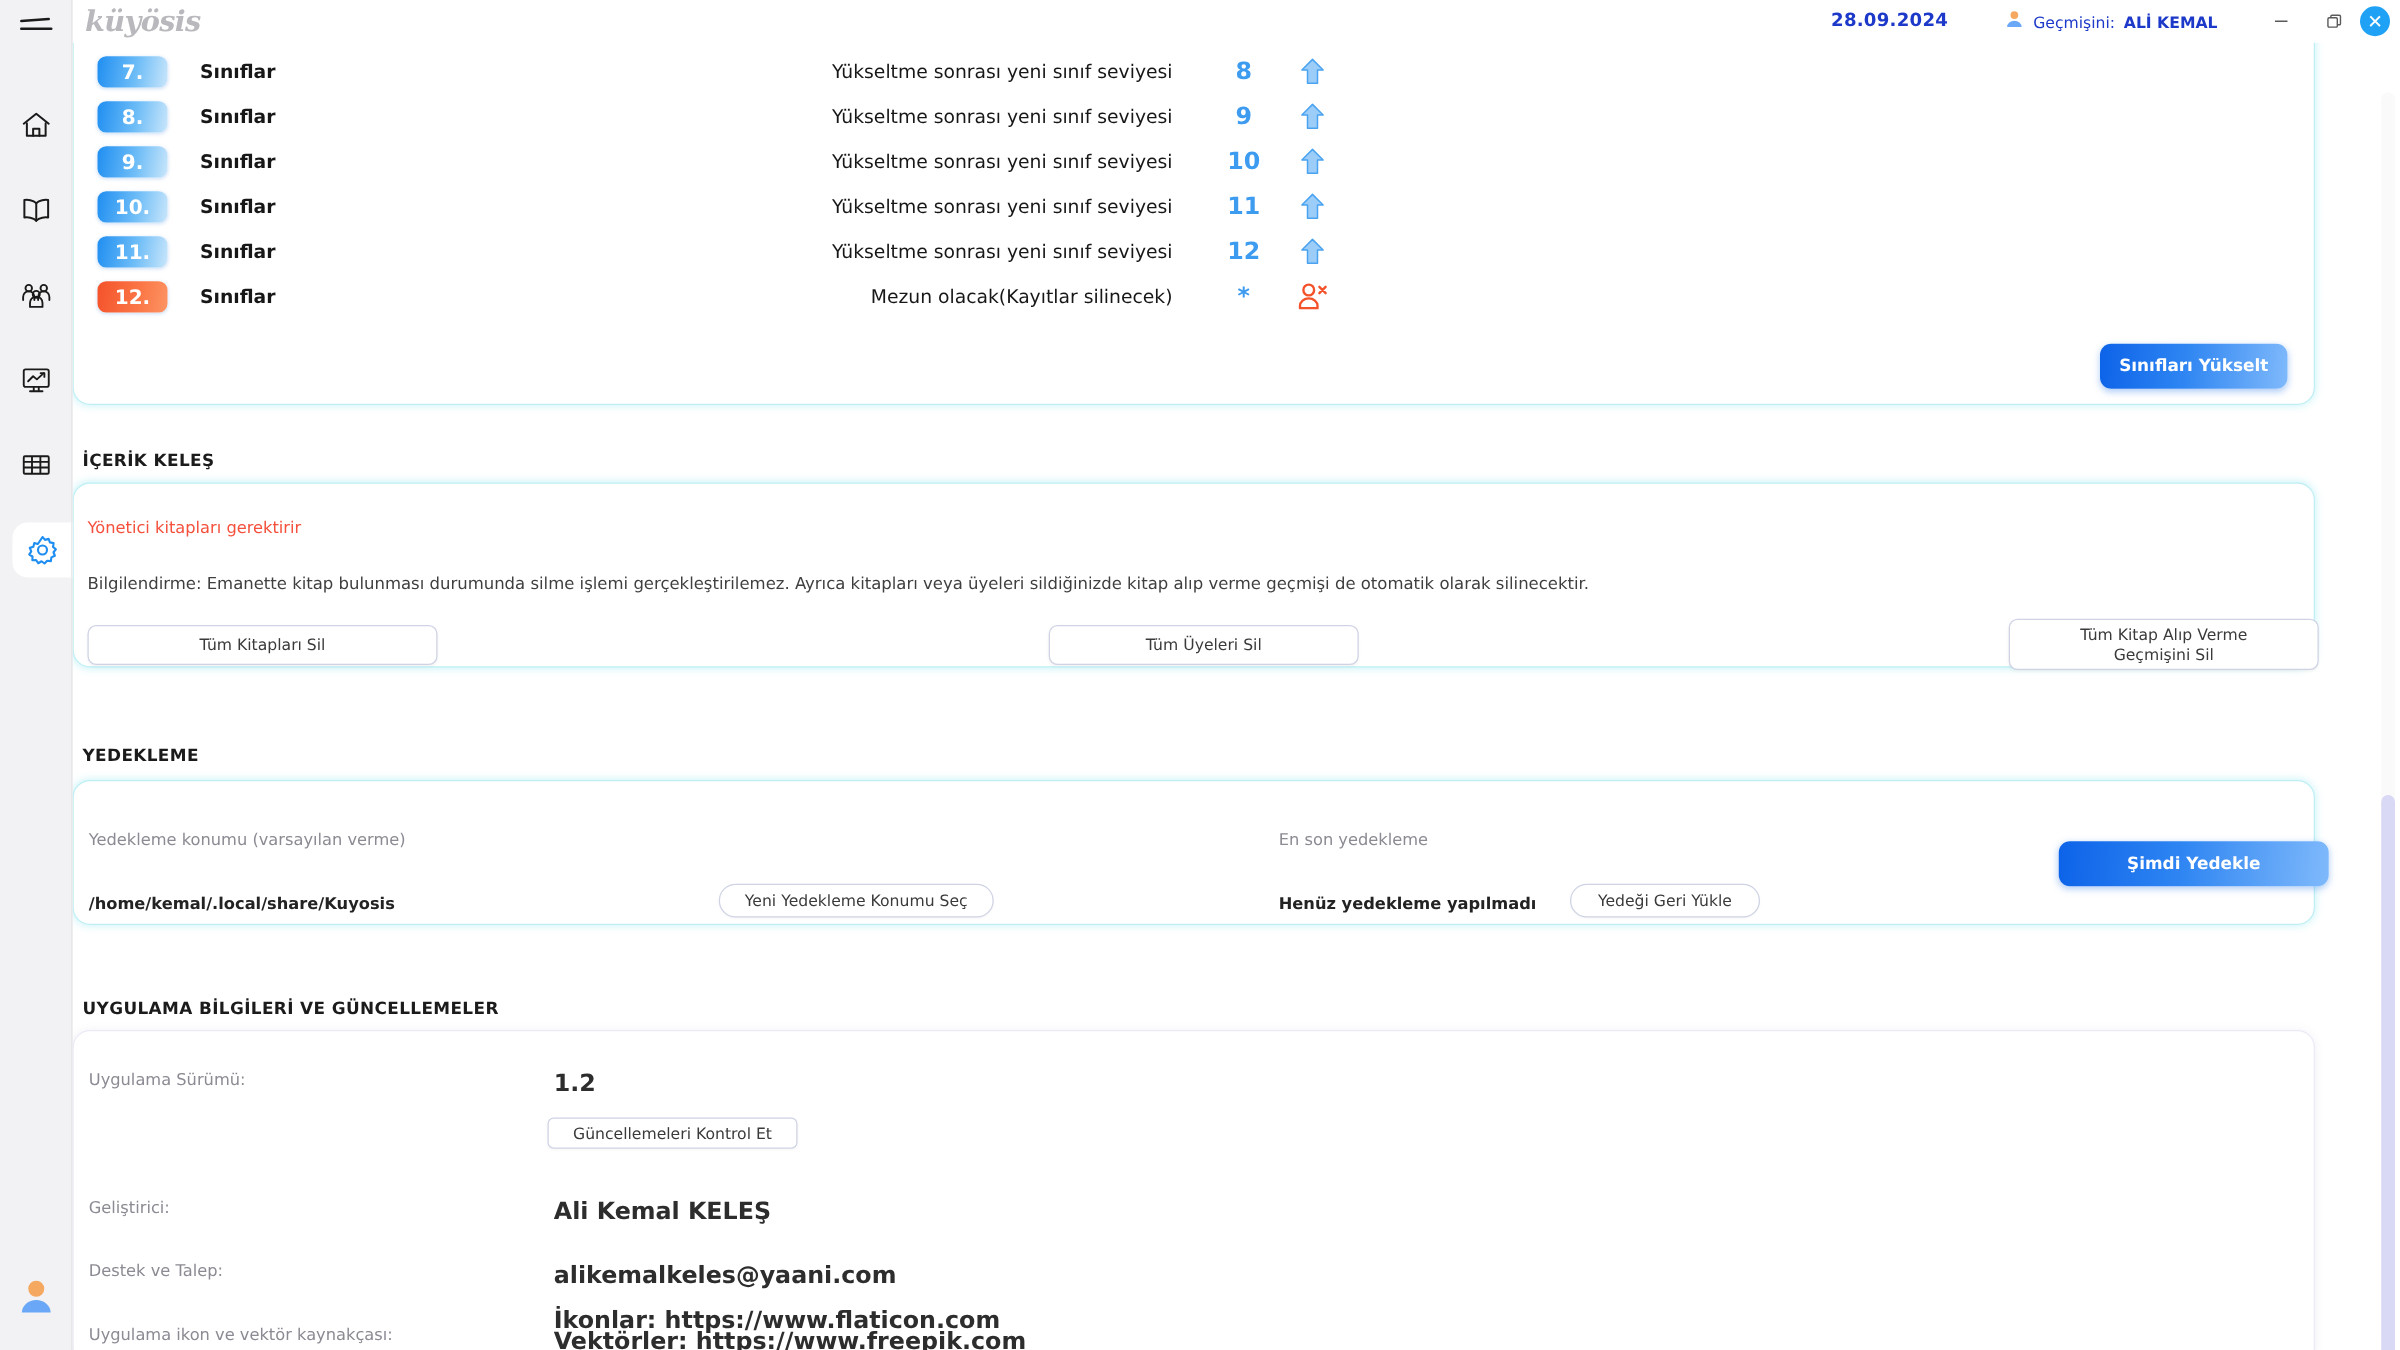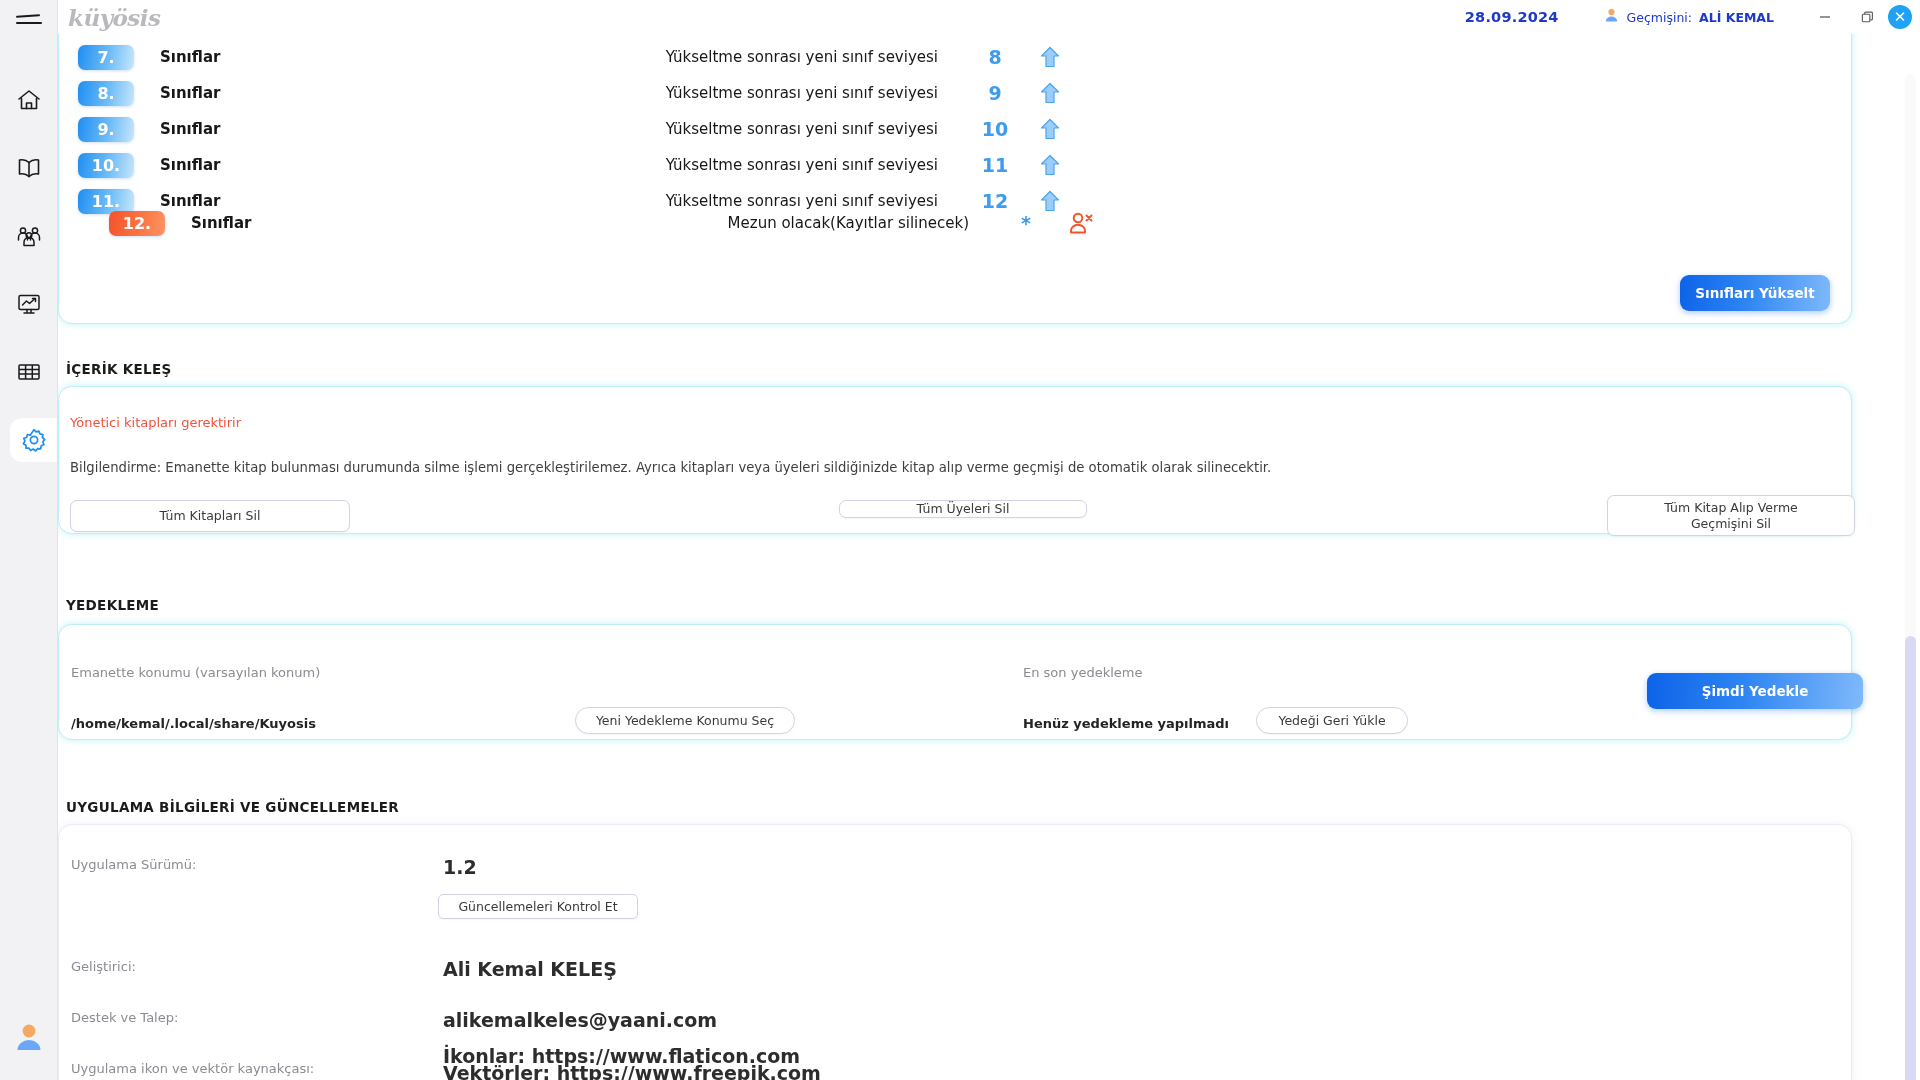--- a/index.html
+++ b/index.html
@@ -330,21 +330,21 @@
         <div class="grade-label">Sınıflar</div>
         <div class="grade-desc">Yükseltme sonrası yeni sınıf seviyesi</div>
         <div class="grade-next">12</div>
         <div class="grade-arrow">
           <svg width="20" height="22" viewBox="0 0 20 22" fill="#9ccdf8" stroke="#4aa3f0" stroke-width="1.2" stroke-linejoin="round">
             <path d="M10 1.5 L18.5 10 H14 V20.5 H6 V10 H1.5 z"></path>
           </svg>
         </div>
       </div>
 
-      <div class="grade-row" style="top:175px;margin-left:31px;">
+      <div class="grade-row" style="top:189px;">
         <div class="grade-badge grad">12.</div>
         <div class="grade-label">Sınıflar</div>
         <div class="grade-desc">Mezun olacak(Kayıtlar silinecek)</div>
         <div class="grade-next">*</div>
         <div class="grade-arrow">
           <svg width="24" height="22" viewBox="0 0 24 22" fill="none" stroke="#f4522a" stroke-width="1.9" stroke-linecap="round" stroke-linejoin="round">
             <circle cx="9" cy="6" r="4.3"></circle>
             <path d="M2 20.5 v-1.8 a7 6 0 0 1 14 0 v1.8 z"></path>
             <path d="M17.5 3.5 L22.5 8.5 M22.5 3.5 L17.5 8.5"></path>
           </svg>
@@ -360,34 +360,34 @@
       <div class="card" style="left:0px; top:352px; width:1794px; height:148px;"></div>
 
       <div class="warn-text" style="left:12px; top:381px;">Yönetici kitapları gerektirir</div>
 
       <div class="info-text" style="left:12px; top:426px; width:1400px;">Bilgilendirme: Emanette kitap bulunması durumunda silme işlemi gerçekleştirilemez. Ayrıca kitapları veya üyeleri sildiğinizde kitap alıp verme geçmişi de otomatik olarak silinecektir.</div>
 
       <div class="btn" style="position:absolute; left:12px; top:466px; width:280px; height:32px;">
         <span>Tüm Kitapları Sil</span>
       </div>
 
-      <div class="btn" style="position:absolute; left:781px; top:466px; width:248px; height:18px;">
+      <div class="btn" style="position:absolute; left:781px; top:466px; width:248px; height:32px;">
         <span>Tüm Üyeleri Sil</span>
       </div>
 
       <div class="btn" style="position:absolute; left:1549px; top:461px; width:248px; height:41px;">
         <span style="white-space:pre-line;">Tüm Kitap Alıp Verme
 Geçmişini Sil</span>
       </div>
 
       <div class="section-title" style="left:8px; top:563px;">YEDEKLEME</div>
 
       <div class="card" style="left:0px; top:590px; width:1794px; height:116px;"></div>
 
-      <div class="lbl-muted" style="left:13px; top:631px;">Emanette konumu (varsayılan konum)</div>
+      <div class="lbl-muted" style="left:13px; top:631px;">Yedekleme konumu (varsayılan verme)</div>
 
       <div class="lbl-strong" style="left:13px; top:682px;">/home/kemal/.local/share/Kuyosis</div>
 
       <div class="btn" style="position:absolute; left:517px; top:673px; width:220px; height:27px; border-radius:14px;">
         <span>Yeni Yedekleme Konumu Seç</span>
       </div>
 
       <div class="lbl-muted" style="left:965px; top:631px;">En son yedekleme</div>
 
       <div class="lbl-strong" style="left:965px; top:682px;">Henüz yedekleme yapılmadı</div>

